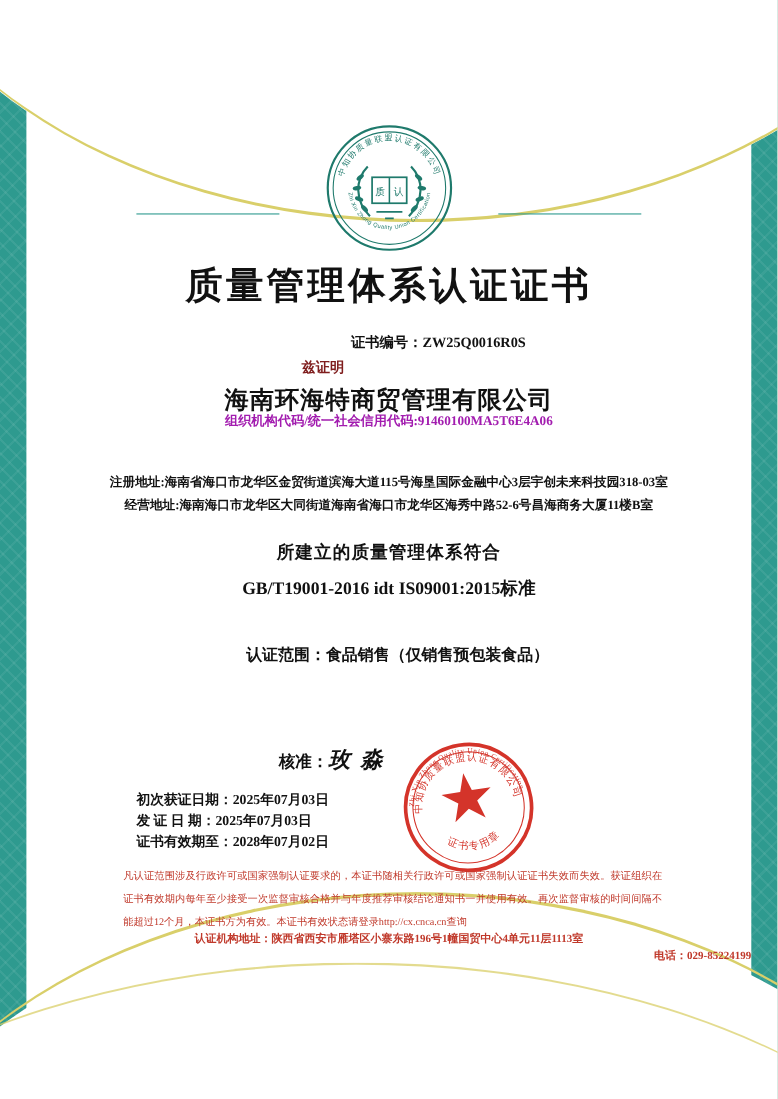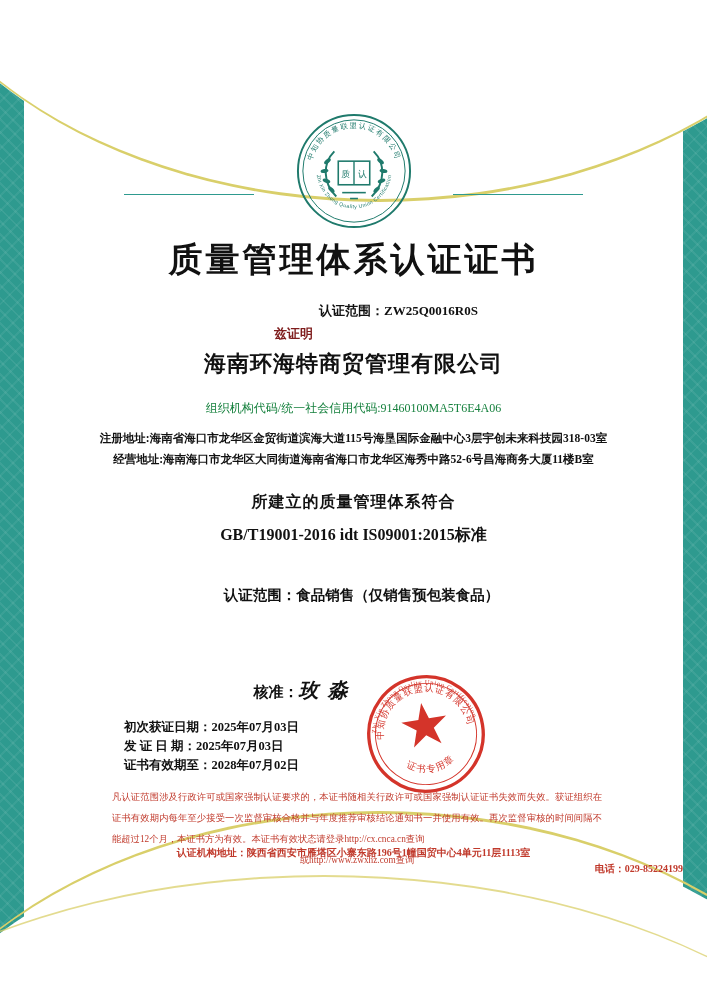--- a/index.html
+++ b/index.html
@@ -159,26 +159,26 @@
     left: 0; right: 0;
     text-align: center;
     font-size: 22px;
     font-weight: bold;
     letter-spacing: 1px;
     color: #111;
   }
 
   .code {
     position: absolute;
-    top: 378px;
+    top: 352px;
     left: 0; right: 0;
     text-align: center;
     font-size: 12px;
-    font-weight: normal;
-    color: #15803d;
+    font-weight: bold;
+    color: #a21caf;
   }
 
   .addr {
     position: absolute;
     left: 0; right: 0;
     text-align: center;
     font-size: 11.5px;
     color: #111;
     font-weight: bold;
   }
@@ -338,21 +338,21 @@
         </svg>
       </div>
     </div>
 
     <div class="side-rule left"></div>
     <div class="side-rule right"></div>
 
     <div class="title">质量管理体系认证证书</div>
 
     <div class="cert-no">
-      <span>认证范围：</span><span>ZW25Q0016R0S</span>
+      <span>证书编号：</span><span>ZW25Q0016R0S</span>
     </div>
 
     <div class="hereby">兹证明</div>
 
     <div class="company">海南环海特商贸管理有限公司</div>
 
     <div class="code">组织机构代码/统一社会信用代码:91460100MA5T6E4A06</div>
 
     <div class="addr a1">注册地址:海南省海口市龙华区金贸街道滨海大道115号海垦国际金融中心3层宇创未来科技园318-03室</div>
     <div class="addr a2">经营地址:海南海口市龙华区大同街道海南省海口市龙华区海秀中路52-6号昌海商务大厦11楼B室</div>
@@ -389,20 +389,19 @@
         </text>
         <text font-size="10" fill="#d4342a" font-family="Liberation Serif, serif" letter-spacing="1.2">
           <textPath href="#stampBot" startOffset="50%" text-anchor="middle">证书专用章</textPath>
         </text>
         <path d="M65,32 L70.6,49.2 L88.7,49.2 L74.1,59.9 L79.6,77.1 L65,66.4 L50.4,77.1 L55.9,59.9 L41.3,49.2 L59.4,49.2 Z" fill="#d4342a"></path>
       </svg>
     </div>
 
     <div class="notes">
       <span>凡认证范围涉及行政许可或国家强制认证要求的，本证书随相关行政许可或国家强制认证证书失效而失效。获证组织在证书有效期内每年至少接受一次监督审核合格并与年度推荐审核结论通知书一并使用有效。再次监督审核的时间间隔不能超过12个月，本证书方为有效。本证书有效状态请登录http://cx.cnca.cn查询</span>
-      <div class="ctr">或http://www.zwxhz.com查询</div>
     </div>
 
     <div class="org-addr">认证机构地址：陕西省西安市雁塔区小寨东路196号1幢国贸中心4单元11层1113室</div>
     <div class="org-tel">电话：029-85224199</div>
 
   </div>
 </div>
 
 </body></html>

